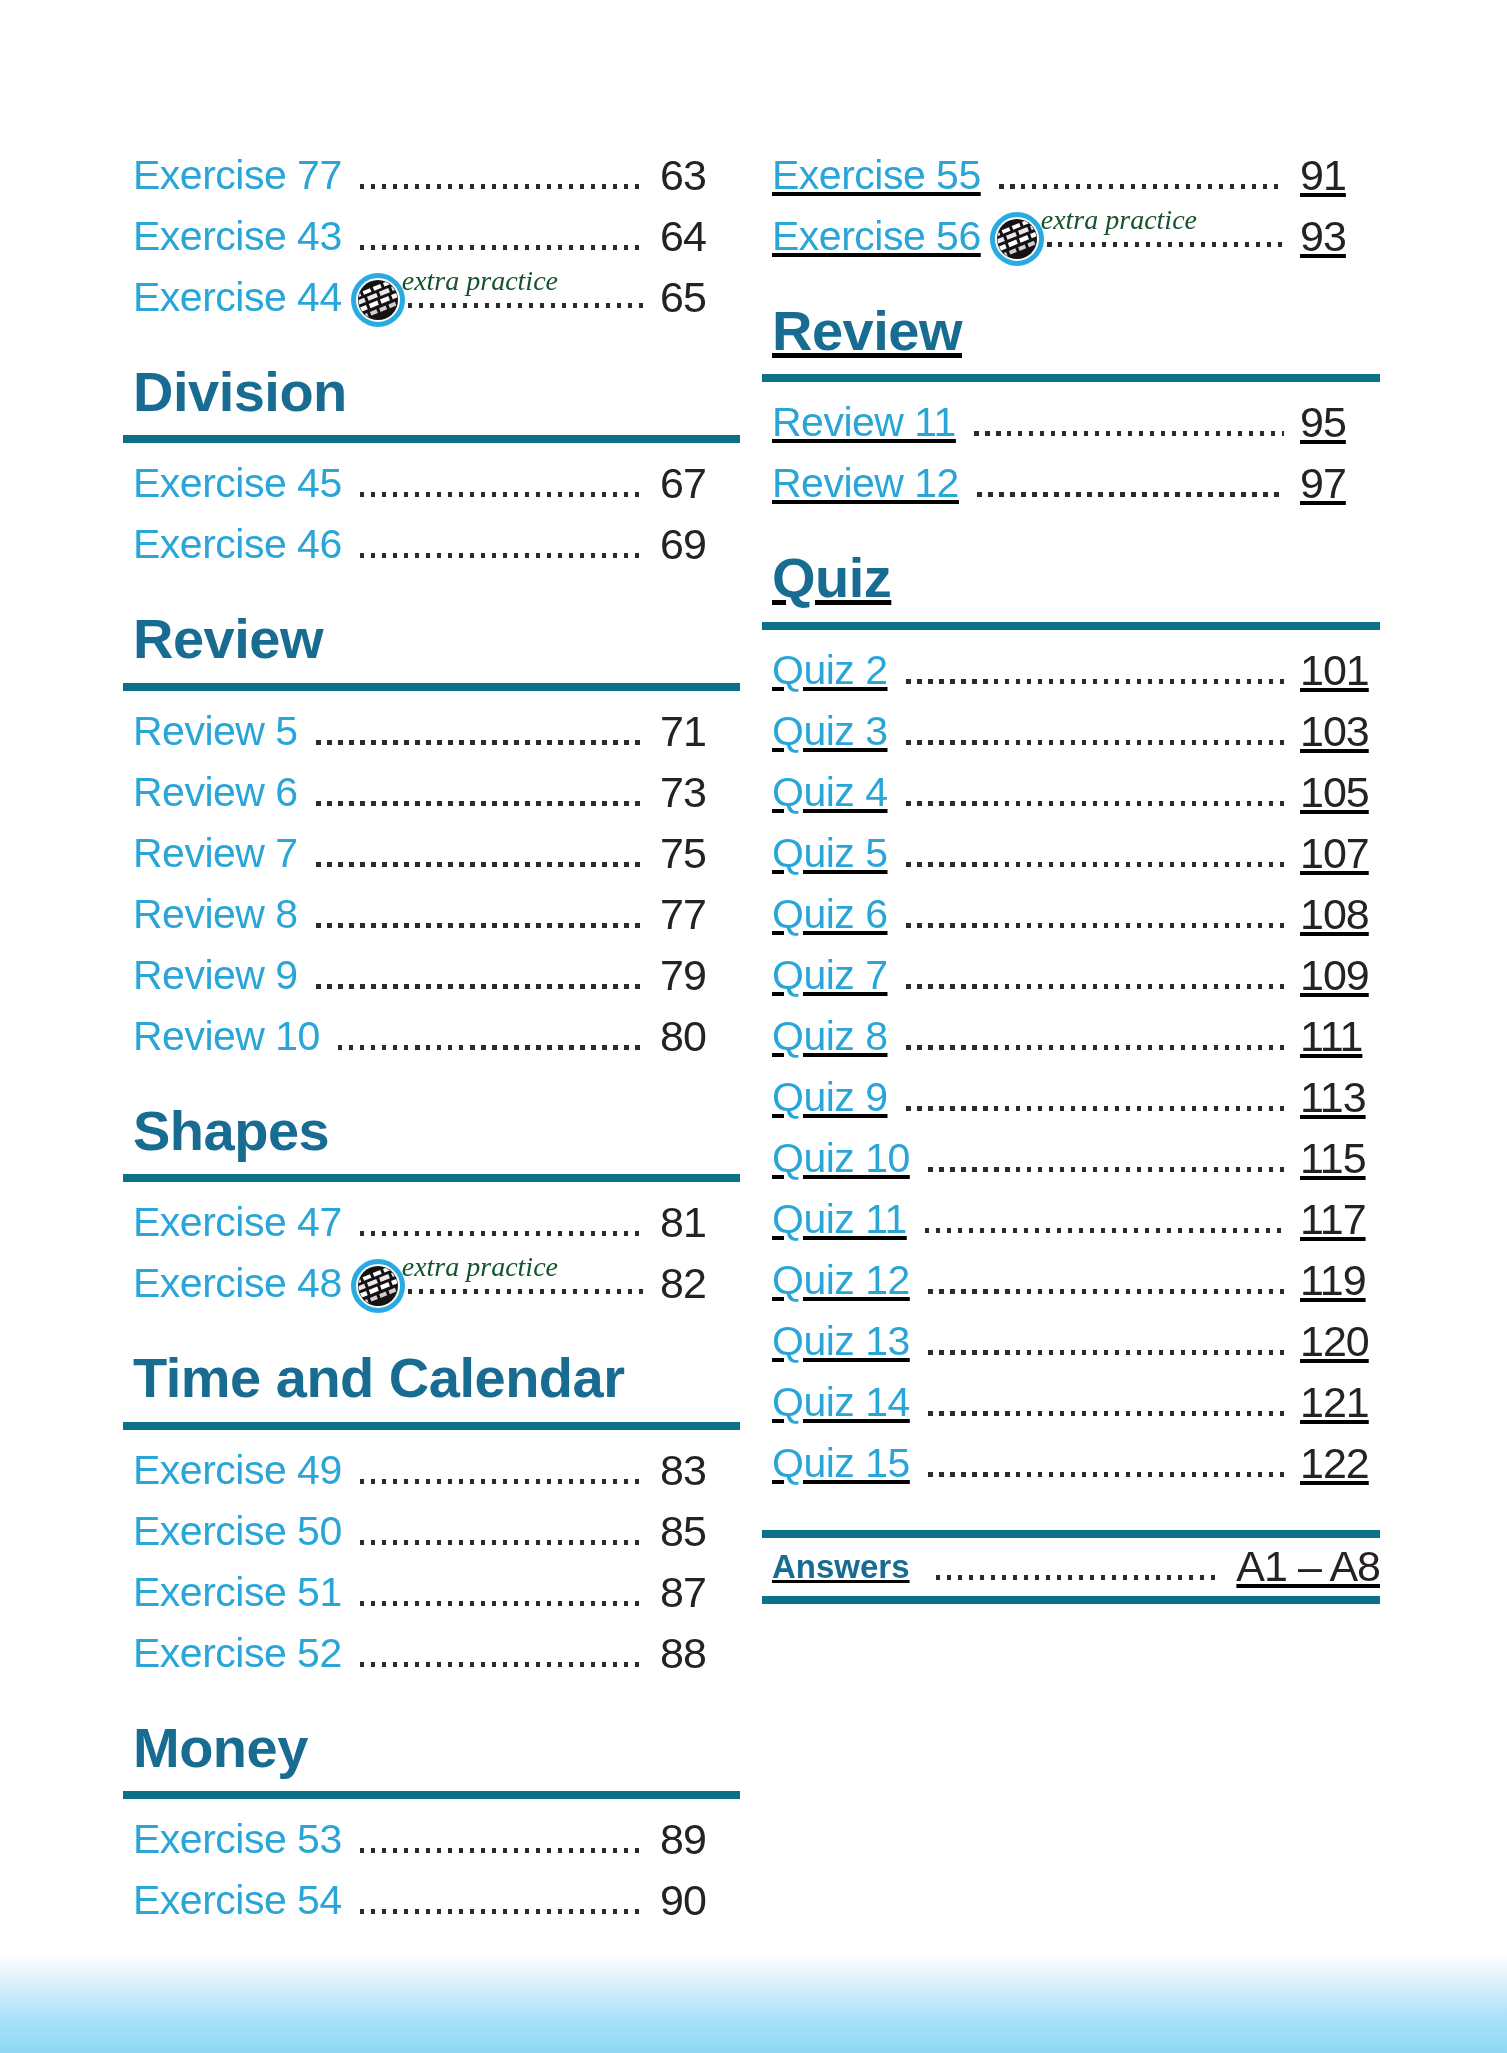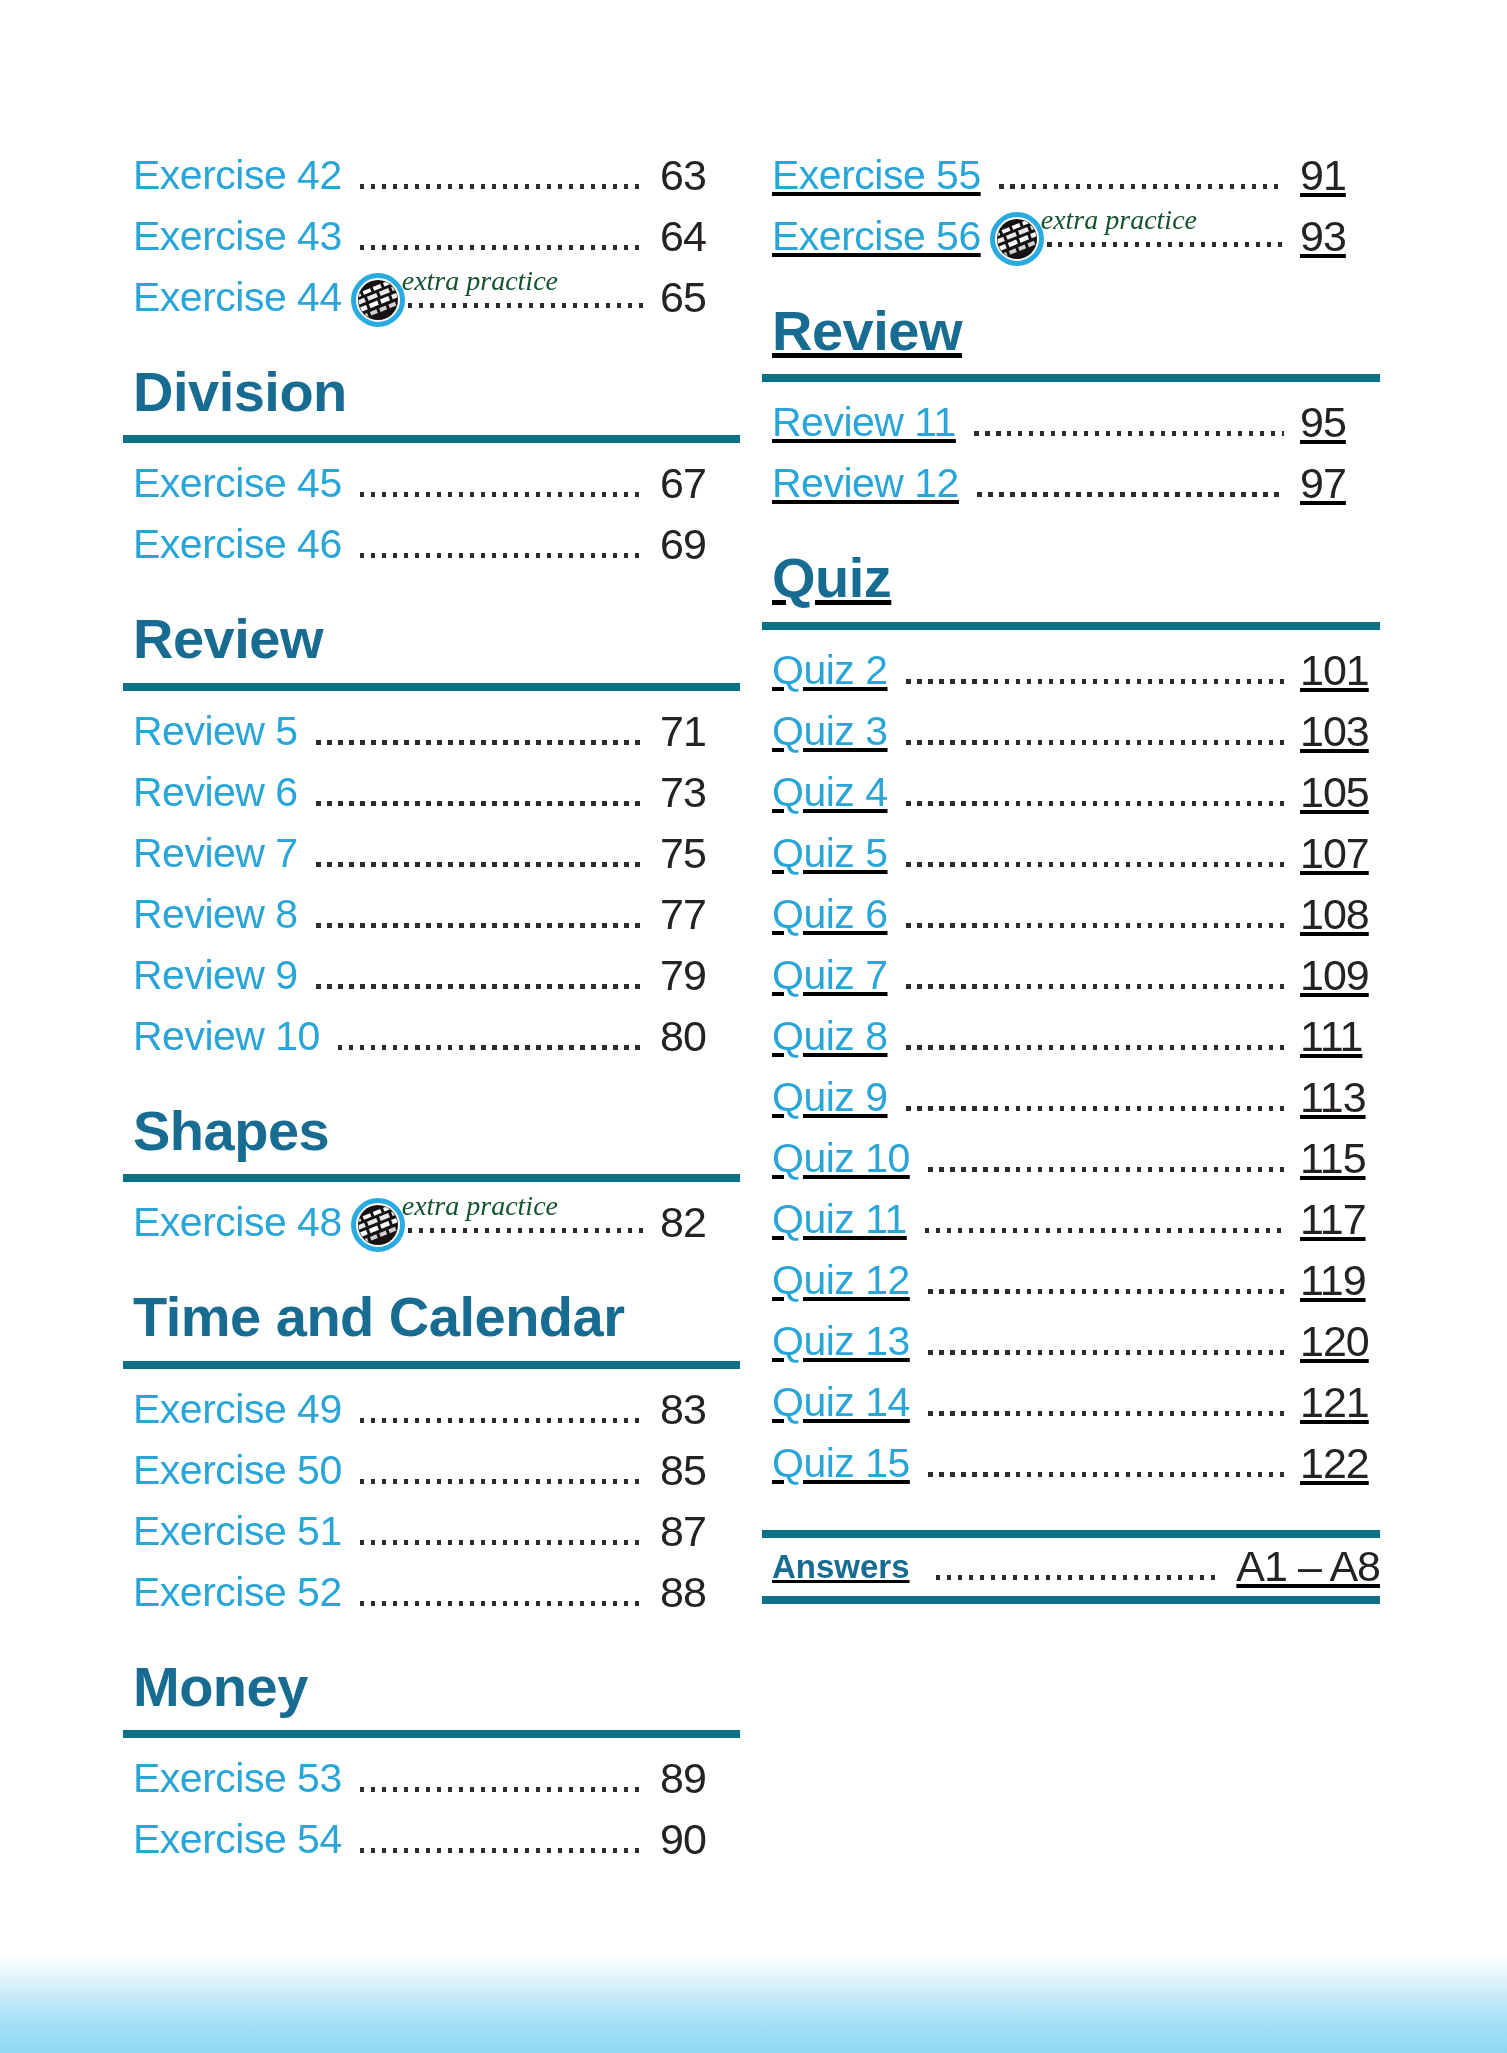--- a/index.html
+++ b/index.html
@@ -54,21 +54,21 @@
     position:absolute;left:0;bottom:0;width:100%;height:98px;
     background:linear-gradient(180deg,#ffffff 0%,#d9f0fb 30%,#a9e1f8 65%,#8fd8f4 100%);
   }
 </style>
 </head>
 <body>
 
 <div class="page">
   <div class="col col-left">
       <div class="entry">
-        <span class="entry-label">Exercise 42</span>
+        <span class="entry-label">Exercise 77</span>
         <span class="leader"></span>
         <span class="page-num">63</span>
       </div>
       <div class="entry">
         <span class="entry-label">Exercise 43</span>
         <span class="leader"></span>
         <span class="page-num">64</span>
       </div>
       <div class="entry">
         <span class="entry-label">Exercise 44</span>
@@ -139,20 +139,25 @@
       <div class="entry">
         <span class="entry-label">Review 10</span>
         <span class="leader"></span>
         <span class="page-num">80</span>
       </div>
       <div class="section-header">
         <div class="section-title">Shapes</div>
         <div class="section-rule"></div>
       </div>
       <div class="entry">
+        <span class="entry-label">Exercise 47</span>
+        <span class="leader"></span>
+        <span class="page-num">81</span>
+      </div>
+      <div class="entry">
         <span class="entry-label">Exercise 48</span>
         <span class="ep-icon"><svg viewBox="0 0 56 56" width="56" height="56">
             <defs>
               <clipPath id="epclip1">
                 <circle cx="28" cy="28" r="19.5"></circle>
               </clipPath>
             </defs>
             <circle cx="28" cy="28" r="24.5" fill="none" stroke="#29ABE2" stroke-width="5"></circle>
             <circle cx="28" cy="28" r="20" fill="#161213"></circle>
             <g clip-path="url(#epclip1)" transform="rotate(-22 28 28)">

